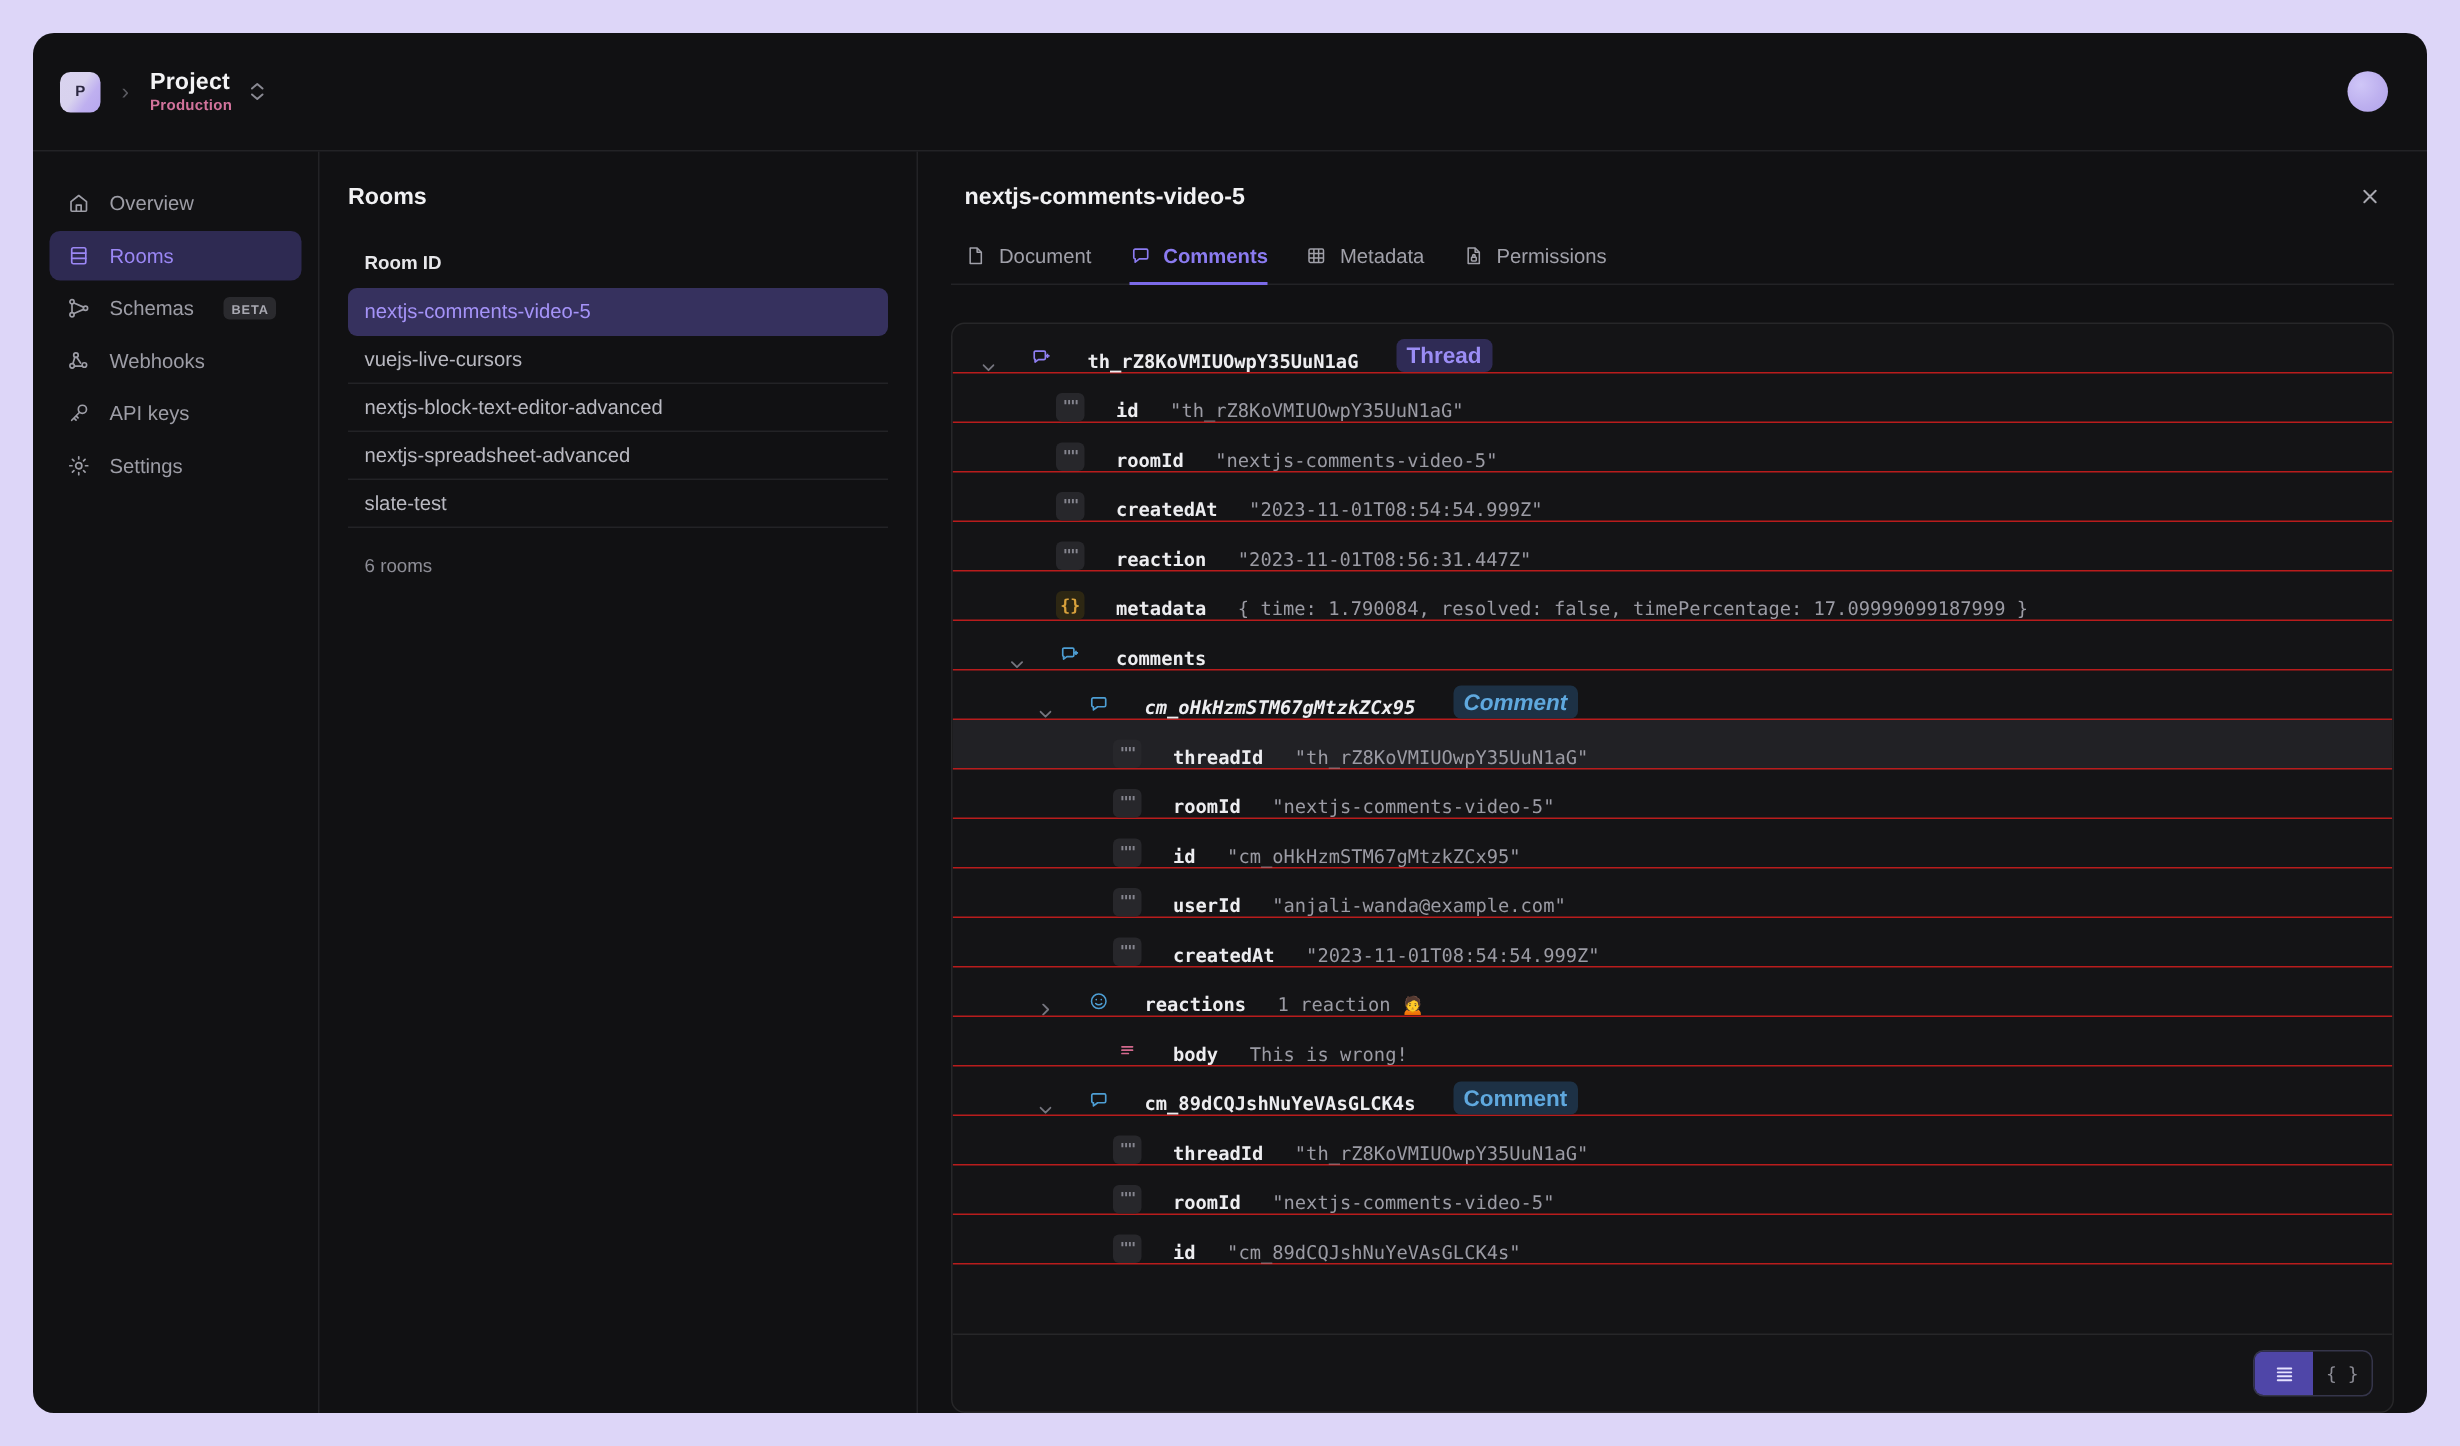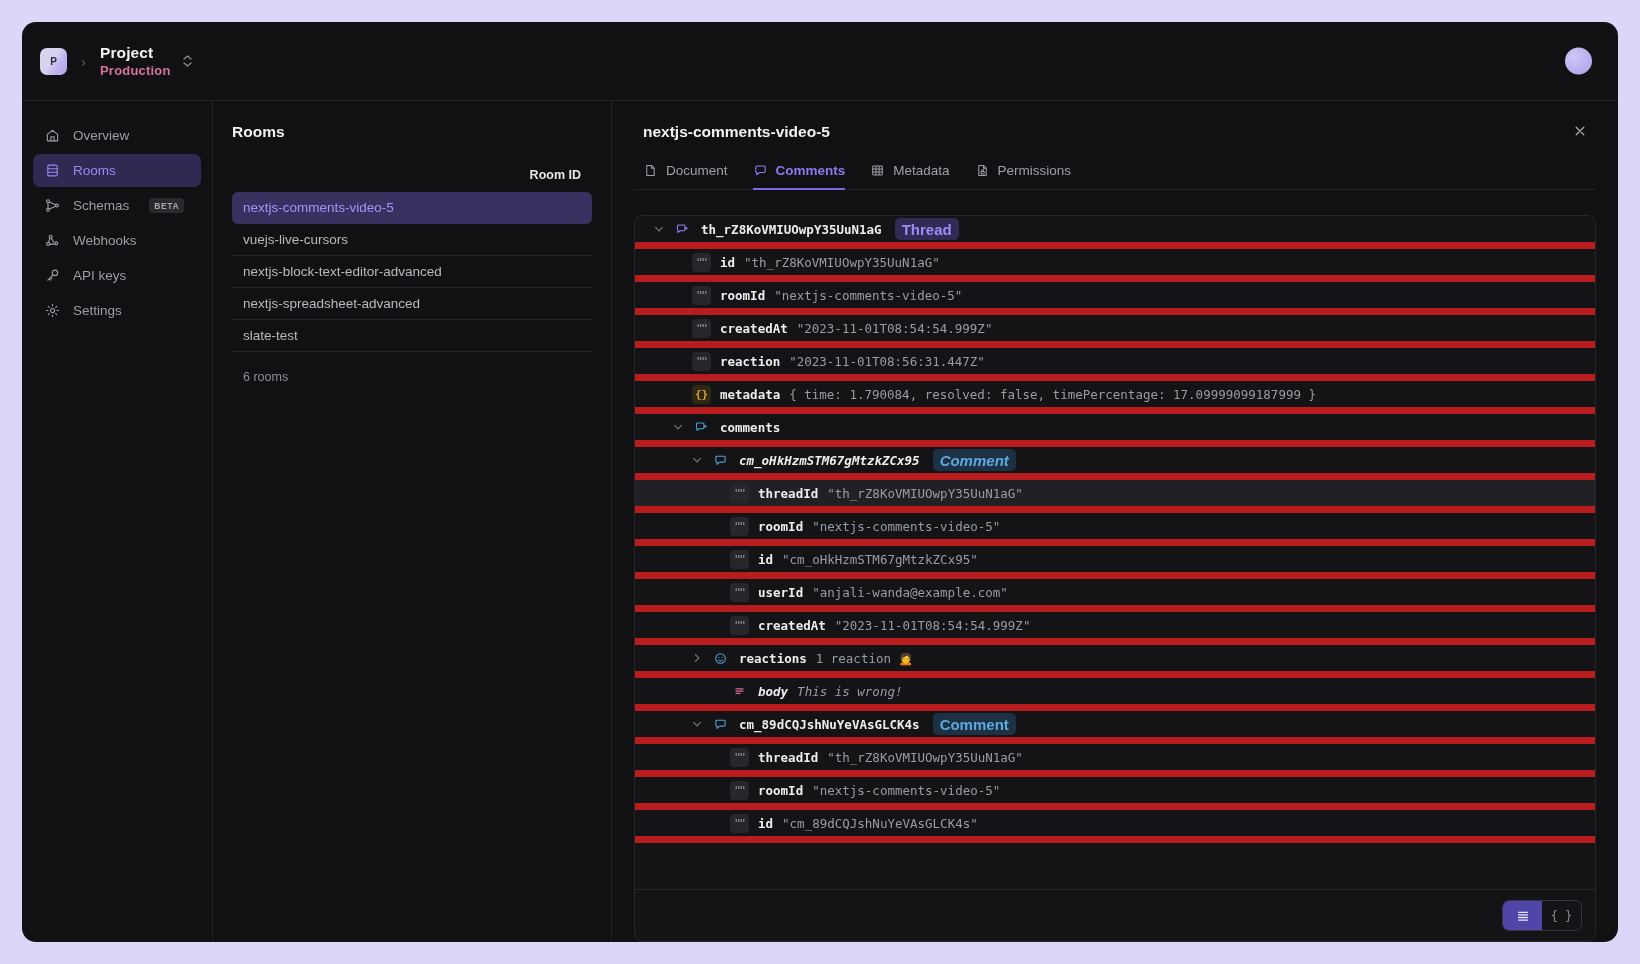--- a/index.html
+++ b/index.html
@@ -36,21 +36,21 @@
     display: flex; align-items: center; justify-content: center;
     font-size: 10px; font-weight: 700; color: #2b2740;
     flex: 0 0 auto;
   }
   .crumb-sep {
     color: #5b5b61; font-size: 15px; margin: 0 14px 0 14px;
     user-select: none;
   }
   .proj-text { display: flex; flex-direction: column; gap: 1px; }
   .proj-name { font-size: 15.5px; font-weight: 700; color: #f3f3f5; letter-spacing: .1px; }
-  .proj-env { font-size: 13px; font-weight: 700; color: #d2739c; letter-spacing: .2px; }
+  .proj-env { font-size: 10px; font-weight: 700; color: #d2739c; letter-spacing: .2px; }
   .updown {
     margin-left: 12px; display: flex; flex-direction: column;
     align-items: center; justify-content: center; gap: 2px; cursor: pointer;
   }
   .updown svg { display: block; }
   .avatar {
     position: absolute; right: 26px; top: 50%; transform: translateY(-50%);
     width: 27px; height: 27px; border-radius: 50%;
     background: radial-gradient(circle at 33% 33%, #cfc6f7 0%, #bdb0ef 55%, #b0a2ea 100%);
   }
@@ -78,21 +78,21 @@
     color: #a9a9b2; background: #2a2a2e;
     padding: 2.5px 5px; border-radius: 4px;
   }
   
   .rooms-col {
     width: 399px; flex: 0 0 399px;
     border-right: 1px solid #232326;
     padding: 22px 19px 0 19px;
   }
   .rooms-title { font-size: 15.5px; font-weight: 700; color: #f1f1f3; margin-bottom: 27px; }
-  .col-head { font-size: 12.5px; font-weight: 700; color: #e7e7ea; padding: 0 11px 10px 11px; text-align: right; }
+  .col-head { font-size: 12.5px; font-weight: 700; color: #e7e7ea; padding: 0 11px 10px 11px; }
   .room-row {
     height: 32px; display: flex; align-items: center;
     padding: 0 11px; font-size: 13.5px; color: #b9b9c1;
     border-bottom: 1px solid #232326; cursor: pointer;
   }
   .room-row.selected {
     background: #36315e; color: #a593f8;
     border-radius: 6px; border-bottom-color: transparent;
   }
   .rooms-count { font-size: 12.5px; color: #8d8d96; padding: 18px 11px 0 11px; }
@@ -128,23 +128,23 @@
   
   .tree-wrap { flex: 1 1 auto; min-height: 0; padding: 25px 0 0 0; display:flex; flex-direction:column; }
   .tree-card {
     flex: 1 1 auto; min-height: 0;
     border: 1px solid #272729; border-radius: 9px;
     background: #141416; overflow: hidden;
     display: flex; flex-direction: column;
   }
   .tree-scroll { flex: 1 1 auto; overflow: hidden; }
   .trow {
-    display: flex; align-items: center;
-    height: 33px; gap: 9px;
-    border-bottom: 7px solid #b91c1c;
+    display: flex; align-items: flex-end;
+    height: 33px; gap: 21px;
+    border-bottom: 1px solid #b91c1c;
     font-family: "DejaVu Sans Mono", monospace;
     font-size: 12.5px; white-space: nowrap;
   }
   .trow.hl { background: #212125; }
   .twist { width: 11px; flex: 0 0 11px; display: flex; align-items: center; justify-content: center; }
   .twist.spacer { visibility: hidden; }
   .tico {
     width: 19px; height: 19px; flex: 0 0 19px; border-radius: 4px;
     display: flex; align-items: center; justify-content: center;
     font-family: "DejaVu Sans Mono", monospace;
@@ -453,21 +453,21 @@
                   <svg width="13" height="13" viewBox="0 0 14 14" fill="none" stroke="#4d9ed4" stroke-width="1.1">
                     <circle cx="7" cy="7" r="5.2"></circle>
                     <circle cx="5.2" cy="5.8" r=".6" fill="#4d9ed4" stroke="none"></circle>
                     <circle cx="8.8" cy="5.8" r=".6" fill="#4d9ed4" stroke="none"></circle>
                     <path d="M4.8 8.6a3 3 0 0 0 4.4 0" stroke-linecap="round"></path>
                   </svg>
                 </span>
                 <span class="tkey">reactions</span>
                 <span class="tval">1 reaction  🙍</span>
               </div>
-              <div class="trow" style="padding-left: 75px; font-style: italic;">
+              <div class="trow" style="padding-left: 75px;">
                 <span class="twist spacer"></span>
                 <span class="tico node">
                   <svg width="13" height="13" viewBox="0 0 14 14" fill="none" stroke="#d4698e" stroke-width="1.2" stroke-linecap="round">
                     <path d="M3.2 4.2h7.6M3.2 6.6h7.6M3.2 9h4.6"></path>
                   </svg>
                 </span>
                 <span class="tkey">body</span>
                 <span class="tval">This is wrong!</span>
               </div>
               <div class="trow" style="padding-left: 56px;">

